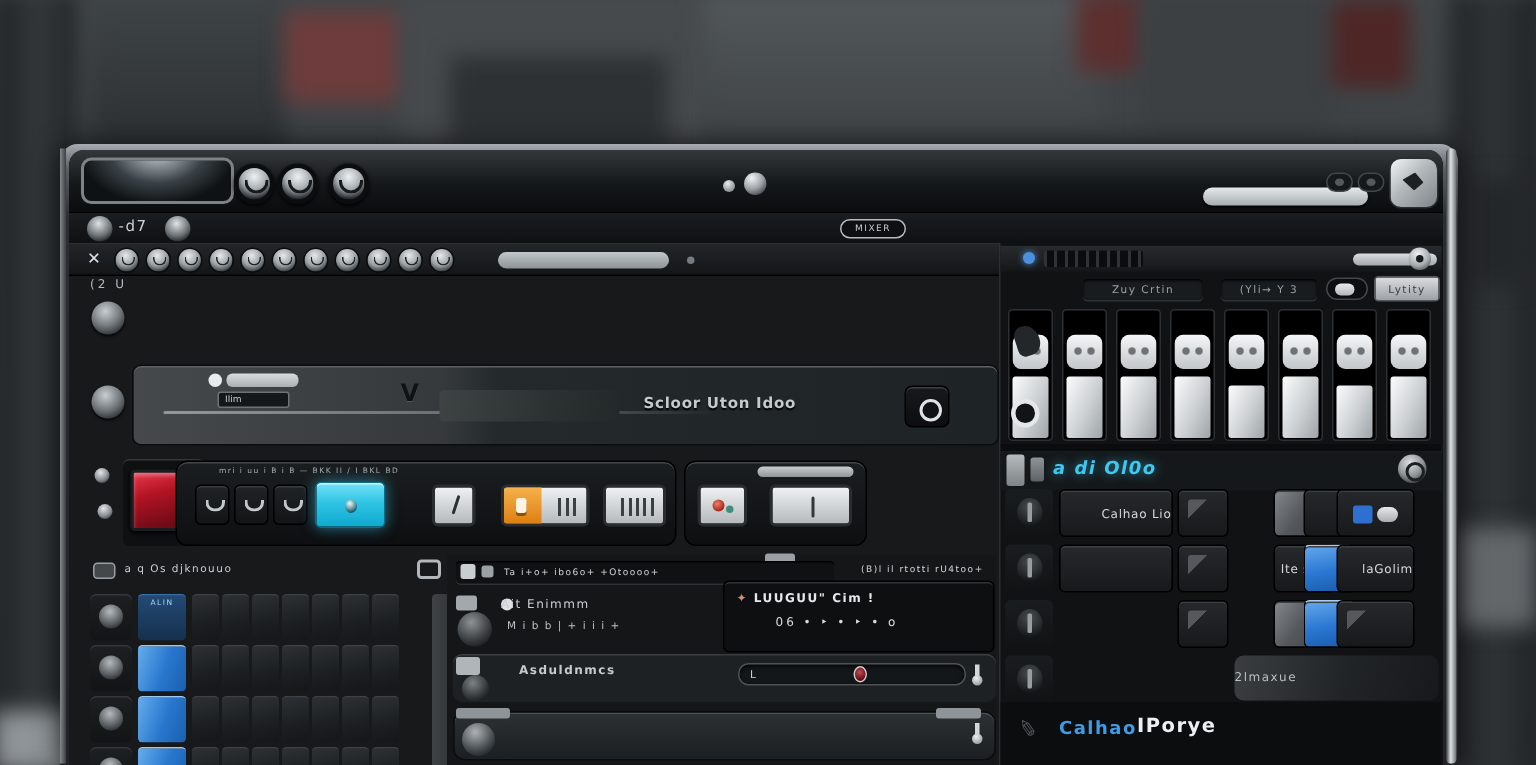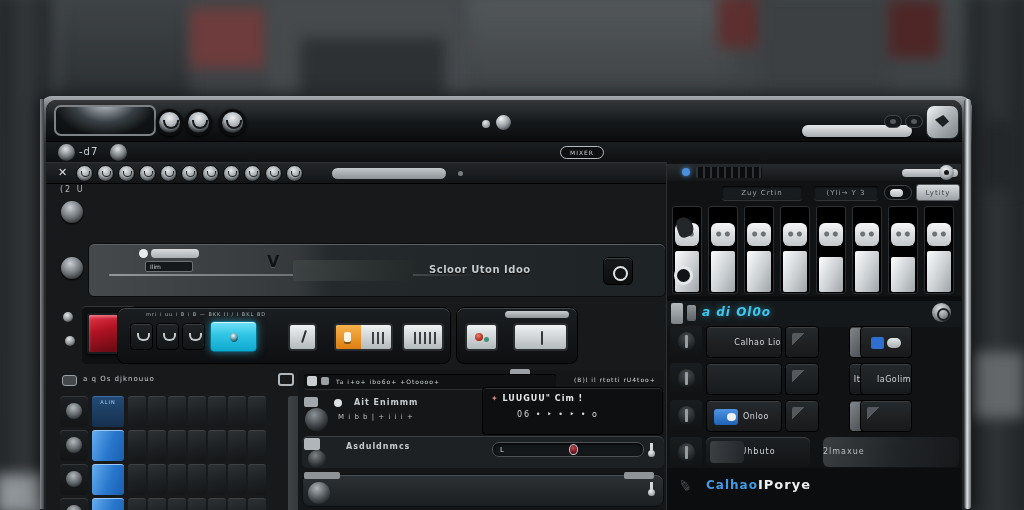--- a/index.html
+++ b/index.html
@@ -212,21 +212,21 @@
   .mid-h1 .sq2 { position:absolute; left:17px; top:3px; width:8px; height:8px; background:#9aa0a4; border-radius:2px; }
   .mid-h1 .mtext { position:absolute; left:32px; top:4px; color:#d2d6d9; font-size:6px;
     letter-spacing:1px; white-space:nowrap; }
   .mid-tab { left:464px; top:269px; width:20px; height:7px; background:#9aa0a4; border-radius:2px; }
   .mid-h2 { left:528px; top:276px; width:128px; height:13px; color:#d2d6d9; font-size:6px;
     letter-spacing:1px; white-space:nowrap; overflow:hidden; }
   .rowA-sq { left:258px; top:297px; width:14px; height:10px; background:#a2a8ac; border-radius:2px; }
   .rowA-circ { left:259px; top:308px; width:23px; height:23px; border-radius:50%;
     background:radial-gradient(circle at 40% 30%, #8d9296, #3c4043 55%, #101213 90%); }
   .rowA-dot { left:288px; top:299px; width:8px; height:8px; border-radius:50%; background:#dde1e3; }
-  .rowA-label { left:308px; top:298px; color:#c9ced1; font-size:8px; font-weight:bold; letter-spacing:1px; }
+  .rowA-label { left:288px; top:298px; color:#c9ced1; font-size:8px; font-weight:normal; letter-spacing:1px; }
   .rowA-ticks { left:292px; top:313px; color:#bcc1c4; font-size:7px; letter-spacing:1px; }
   .rowA-right { left:436px; top:287px; width:181px; height:48px; background:#0d0f10; border-radius:4px;
     border:1px solid #000; box-shadow:inset 0 1px 0 #303437; }
   .rowA-r1 { position:absolute; left:8px; top:6px; color:#e5e8ea; font-size:8px; font-weight:bold;
     letter-spacing:1px; white-space:nowrap; }
   .rowA-r1 .hand { color:#cf8a78; }
   .rowA-r2 { position:absolute; left:34px; top:22px; color:#d7dbdd; font-size:8px; letter-spacing:2px; }
   .rowB-bar { left:256px; top:336px; width:362px; height:32px; background:#1e2123; border-radius:6px;
     box-shadow:inset 0 1px 0 #3a3e41; }
   .rowB-sq { left:258px; top:338px; width:16px; height:12px; background:#b0b5b9; border-radius:2px; }
@@ -319,21 +319,21 @@
   .rbtn { position:absolute; height:32px; border-radius:4px; background:linear-gradient(180deg,#26292b,#17191b);
     border:1px solid #000; box-shadow:inset 0 1px 0 #3c4043;
     color:#d3d7da; font-size:8px; letter-spacing:.5px; text-align:right; line-height:32px; }
   .rb-arrow::after { content:""; position:absolute; left:6px; top:6px; width:14px; height:14px;
     background:linear-gradient(135deg,#55595d 0%,#55595d 45%,transparent 46%); border-radius:2px; }
   .rb-gray { background:linear-gradient(125deg,#83888c 0%,#54585c 45%,#3a3e41 100%); }
   .rb-blue { background:linear-gradient(170deg,#64a7ec 0%,#2a77d2 55%,#1a5cab 100%);
     border-top:1px solid #a9cdf4; }
   .r-row1 { top:226px; } .r-row2 { top:263px; } .r-row3 { top:300px; }
   .c1 { left:660px; width:76px; } .c2 { left:739px; width:34px; } .c3 { left:777px; width:42px;margin-left:26px; }
-  .c4 { left:823px; width:34px; } .c5 { left:814px; width:52px; }
+  .c4 { left:823px; width:34px; } .c5 { left:845px; width:52px; }
   .mini-toggle { position:absolute; left:10px; top:10px; width:13px; height:12px; background:#2e6fd0; border-radius:2px; }
   .mini-pill { position:absolute; left:26px; top:11px; width:14px; height:10px; border-radius:5px;
     background:linear-gradient(180deg,#e6e9eb,#a9aeb2); }
   .onl-toggle { position:absolute; left:7px; top:8px; width:24px; height:16px; border-radius:3px;
     background:linear-gradient(180deg,#4e94e4,#1f62b6); }
   .onl-toggle::after { content:""; position:absolute; left:13px; top:4px; width:9px; height:8px;
     border-radius:4px; background:#eef1f3; }
   .onl-text { position:absolute; left:36px; top:0; line-height:32px; }
   .r4a { left:660px; top:337px; width:104px; height:30px; border-radius:6px;
     background:linear-gradient(180deg,#1d2022,#121416); box-shadow:inset 0 1px 0 #3a3e41;
@@ -632,30 +632,25 @@
       <div class="mini-toggle"></div>
       <div class="mini-pill"></div>
     </div>
 
     <div class="rbtn r-row2 c1"></div>
     <div class="rbtn rb-arrow r-row2 c2"></div>
     <div class="rbtn r-row2 c3">Ite shlm</div>
     <div class="rbtn rb-blue r-row2 c4"></div>
     <div class="rbtn r-row2 c5">laGolim</div>
 
-    <div class="rbtn r-row3 c1">
-      <div class="onl-toggle"></div>
-      <div class="onl-text">Onloo</div>
-    </div>
     <div class="rbtn rb-arrow r-row3 c2"></div>
     <div class="rbtn rb-gray r-row3 c3"></div>
     <div class="rbtn rb-blue r-row3 c4"></div>
     <div class="rbtn rb-arrow r-row3 c5"></div>
 
-    <div class="r4a">Uhbuto</div>
     <div class="r4b">2lmaxue</div>
 
     <div class="rp-footer"></div>
     <div class="pencil">✎</div>
     <div class="foot-blue">Calhao</div>
     <div class="foot-white">IPorye</div>
 
   </div>
 </div>
 

